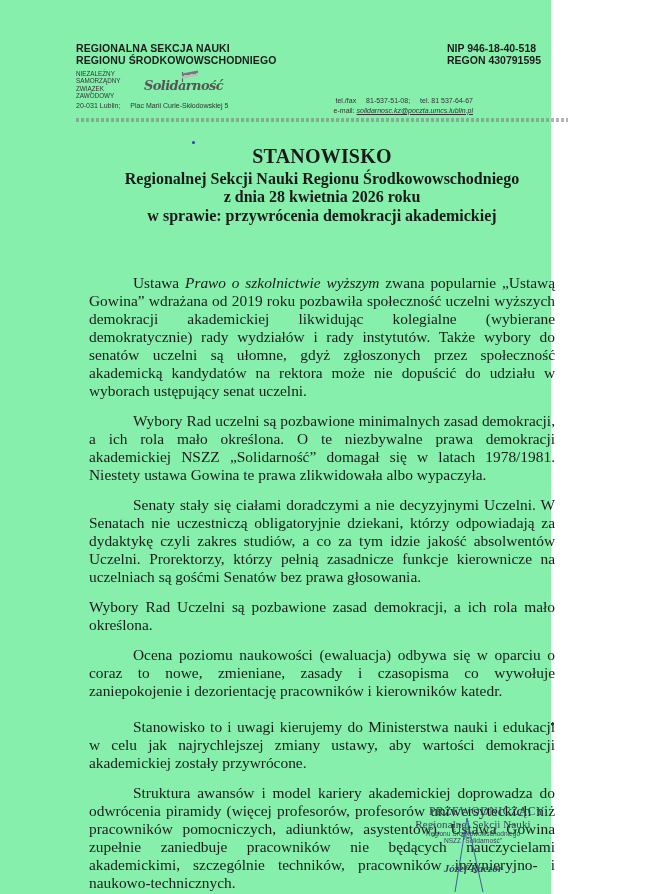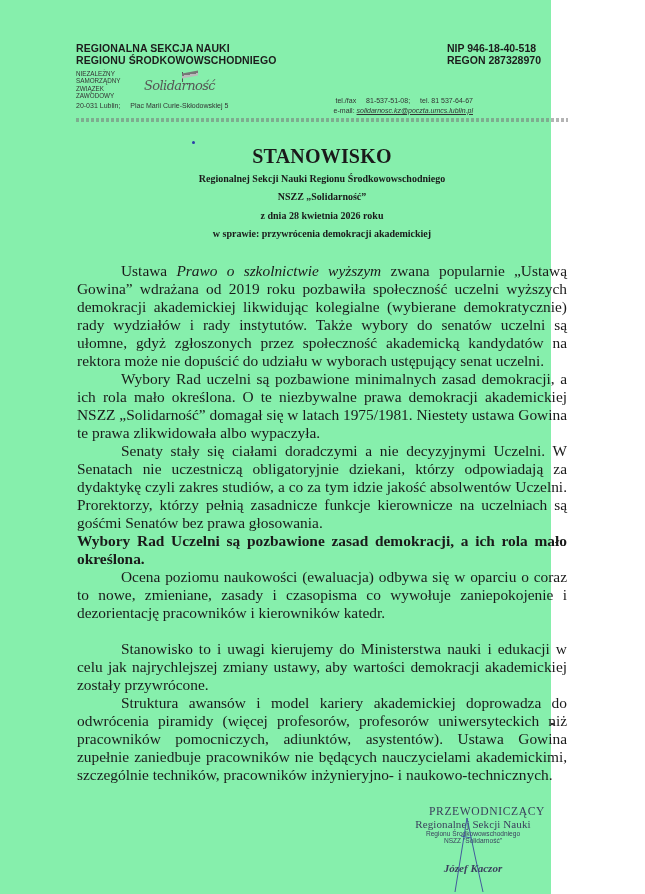--- a/index.html
+++ b/index.html
@@ -5,47 +5,47 @@
   html, body { margin: 0; padding: 0; background: #ffffff; }
   body { width: 645px; height: 894px; position: relative; overflow: hidden; color: #1a1a1a; }
   .page { position: absolute; left: 0; top: 0; width: 551px; height: 894px; background: #86efac; }
 
   
   .lh-left { position: absolute; left: 76px; top: 42px; font-family: "Liberation Sans", sans-serif; }
   .lh-org { font-weight: bold; font-size: 10.5px; line-height: 12px; color: #1c1c1c; letter-spacing: 0.1px; }
   .lh-row { display: flex; align-items: flex-start; margin-top: 4px; }
   .lh-union { font-size: 6.3px; line-height: 7.4px; color: #333; width: 62px; }
   .logo { margin-left: 6px; margin-top: 2px; position: relative; width: 70px; height: 26px; }
-  .logo-text { position: absolute; left: 0; top: 6px; font-family: "DejaVu Serif", serif; font-weight: normal; font-style: italic; font-size: 13px; color: #555; letter-spacing: -0.6px; }
+  .logo-text { position: absolute; left: 0; top: 6px; font-family: "DejaVu Serif", serif; font-weight: bold; font-style: italic; font-size: 13px; color: #555; letter-spacing: -0.6px; }
   .logo-flag { position: absolute; left: 38px; top: 0px; width: 16px; height: 5px; background: linear-gradient(#777 50%, #bbb 50%); transform: skewY(-10deg); }
   .logo-pole { position: absolute; left: 38px; top: 0px; width: 1.2px; height: 10px; background: #555; }
   .lh-address { font-size: 7px; line-height: 9px; color: #333; margin-top: 1px; }
   .lh-address span + span { margin-left: 8px; }
 
   .lh-right-top { position: absolute; left: 447px; top: 42px; font-family: "Liberation Sans", sans-serif; font-weight: bold; font-size: 10.5px; line-height: 12px; color: #1c1c1c; }
   .lh-right-bottom { position: absolute; right: 78px; top: 96px; text-align: right; font-family: "Liberation Sans", sans-serif; font-size: 7px; line-height: 9.6px; color: #333; }
   .lh-right-bottom .sep { margin-left: 8px; }
   .email { font-style: italic; text-decoration: underline; }
 
   .tilde-rule { position: absolute; left: 76px; top: 118px; width: 492px; height: 4px; overflow: hidden;
     background-image: repeating-linear-gradient(90deg, #777 0 3px, transparent 3px 5px); opacity: 0.55; }
 
   .blue-mark { position: absolute; left: 192px; top: 141px; width: 3px; height: 3px; background: #2b3fa8; border-radius: 50%; }
 
   
   .titles { position: absolute; left: 76px; top: 147px; width: 492px; text-align: center;
     font-family: "Liberation Serif", serif; font-weight: bold; color: #1a1a1a; }
   .t-main { font-size: 20px; line-height: 18px; margin-bottom: 5px; letter-spacing: 0.2px; }
-  .t-sub { font-size: 10px; line-height: 18.3px; }
+  .t-sub { font-size: 16px; line-height: 18.3px; }
 
   
   .body { position: absolute; left: 77px; top: 262px; width: 490px;
     font-family: "Liberation Serif", serif; font-size: 15.4px; line-height: 18px; color: #1a1a1a; }
-  .para { margin: 0; text-align: justify; text-indent: 44px; }
-  .para.noindent { text-indent: 0; font-weight: bold; }
+  .para { margin: 12px; text-align: justify; text-indent: 44px; }
+  .para.noindent { text-indent: 0; }
   .para.gap { margin-top: 18px; }
   .para em { font-style: italic; }
 
   
   .sig { position: absolute; left: 388px; top: 806px; width: 170px; text-align: center; font-family: "Liberation Serif", serif; color: #3a3f5c; }
   .sig-title { font-size: 11.6px; line-height: 12px; letter-spacing: 0.6px; margin-left: 28px; }
   .sig-org { font-size: 11px; line-height: 12px; letter-spacing: 0.1px; }
   .sig-small { font-family: "Liberation Sans", sans-serif; font-size: 6.6px; line-height: 7.4px; }
   .sig-name { font-style: italic; font-weight: bold; font-size: 11px; line-height: 14px; margin-top: 16px; }
   .sig-stroke { position: absolute; left: 445px; top: 816px; width: 45px; height: 78px; }
@@ -73,21 +73,21 @@
       </div>
     </div>
     <div class="lh-address">
       <span>20-031 Lublin;</span>
       <span>Plac Marii Curie-Skłodowskiej 5</span>
     </div>
   </div>
 
   <div class="lh-right-top">
     <div>NIP 946-18-40-518</div>
-    <div>REGON 287328970</div>
+    <div>REGON 430791595</div>
   </div>
 
   <div class="lh-right-bottom">
     <div>
       <span>tel./fax</span>
       <span class="sep">81-537-51-08;</span>
       <span class="sep">tel.</span>
       <span>81 537-64-67</span>
     </div>
     <div>
@@ -95,28 +95,27 @@
       <span class="email">solidarnosc.kz@poczta.umcs.lublin.pl</span>
     </div>
   </div>
 
   <div class="tilde-rule"></div>
   <div class="blue-mark"></div>
 
   <div class="titles">
     <div class="t-main">STANOWISKO</div>
     <div class="t-sub">Regionalnej Sekcji Nauki Regionu Środkowowschodniego</div>
-    <div class="t-sub">NSZZ „Solidarność”</div>
     <div class="t-sub">z dnia 28 kwietnia 2026 roku</div>
     <div class="t-sub">w sprawie: przywrócenia demokracji akademickiej</div>
   </div>
 
   <div class="body">
     <p class="para"><span>Ustawa </span><em>Prawo o szkolnictwie wyższym</em><span> zwana popularnie „Ustawą Gowina” wdrażana od 2019 roku pozbawiła społeczność uczelni wyższych demokracji akademickiej likwidując kolegialne (wybierane demokratycznie) rady wydziałów i rady instytutów. Także wybory do senatów uczelni są ułomne, gdyż zgłoszonych przez społeczność akademicką kandydatów na rektora może nie dopuścić do udziału w wyborach ustępujący senat uczelni.</span></p>
-    <p class="para">Wybory Rad uczelni są pozbawione minimalnych zasad demokracji, a ich rola mało określona. O te niezbywalne prawa demokracji akademickiej NSZZ „Solidarność” domagał się w latach 1975/1981. Niestety ustawa Gowina te prawa zlikwidowała albo wypaczyła.</p>
+    <p class="para">Wybory Rad uczelni są pozbawione minimalnych zasad demokracji, a ich rola mało określona. O te niezbywalne prawa demokracji akademickiej NSZZ „Solidarność” domagał się w latach 1978/1981. Niestety ustawa Gowina te prawa zlikwidowała albo wypaczyła.</p>
     <p class="para">Senaty stały się ciałami doradczymi a nie decyzyjnymi Uczelni. W Senatach nie uczestniczą obligatoryjnie dziekani, którzy odpowiadają za dydaktykę czyli zakres studiów, a co za tym idzie jakość absolwentów  Uczelni. Prorektorzy, którzy pełnią zasadnicze funkcje kierownicze na uczelniach są gośćmi Senatów bez prawa głosowania.</p>
     <p class="para noindent">Wybory Rad Uczelni są pozbawione zasad demokracji, a ich rola mało określona.</p>
     <p class="para">Ocena poziomu naukowości (ewaluacja) odbywa się w oparciu o coraz to nowe, zmieniane, zasady i czasopisma co wywołuje zaniepokojenie i dezorientację pracowników i kierowników katedr.</p>
     <p class="para gap">Stanowisko to i uwagi kierujemy do Ministerstwa nauki i edukacji w celu jak najrychlejszej zmiany ustawy, aby wartości demokracji akademickiej zostały przywrócone.</p>
     <p class="para">Struktura awansów i model kariery akademickiej doprowadza do odwrócenia piramidy (więcej profesorów, profesorów uniwersyteckich niż pracowników pomocniczych, adiunktów, asystentów). Ustawa Gowina zupełnie zaniedbuje pracowników nie będących nauczycielami akademickimi, szczególnie techników, pracowników inżynieryjno- i naukowo-technicznych.</p>
   </div>
 
   <div class="stray-dot"></div>
 
   <div class="sig">

